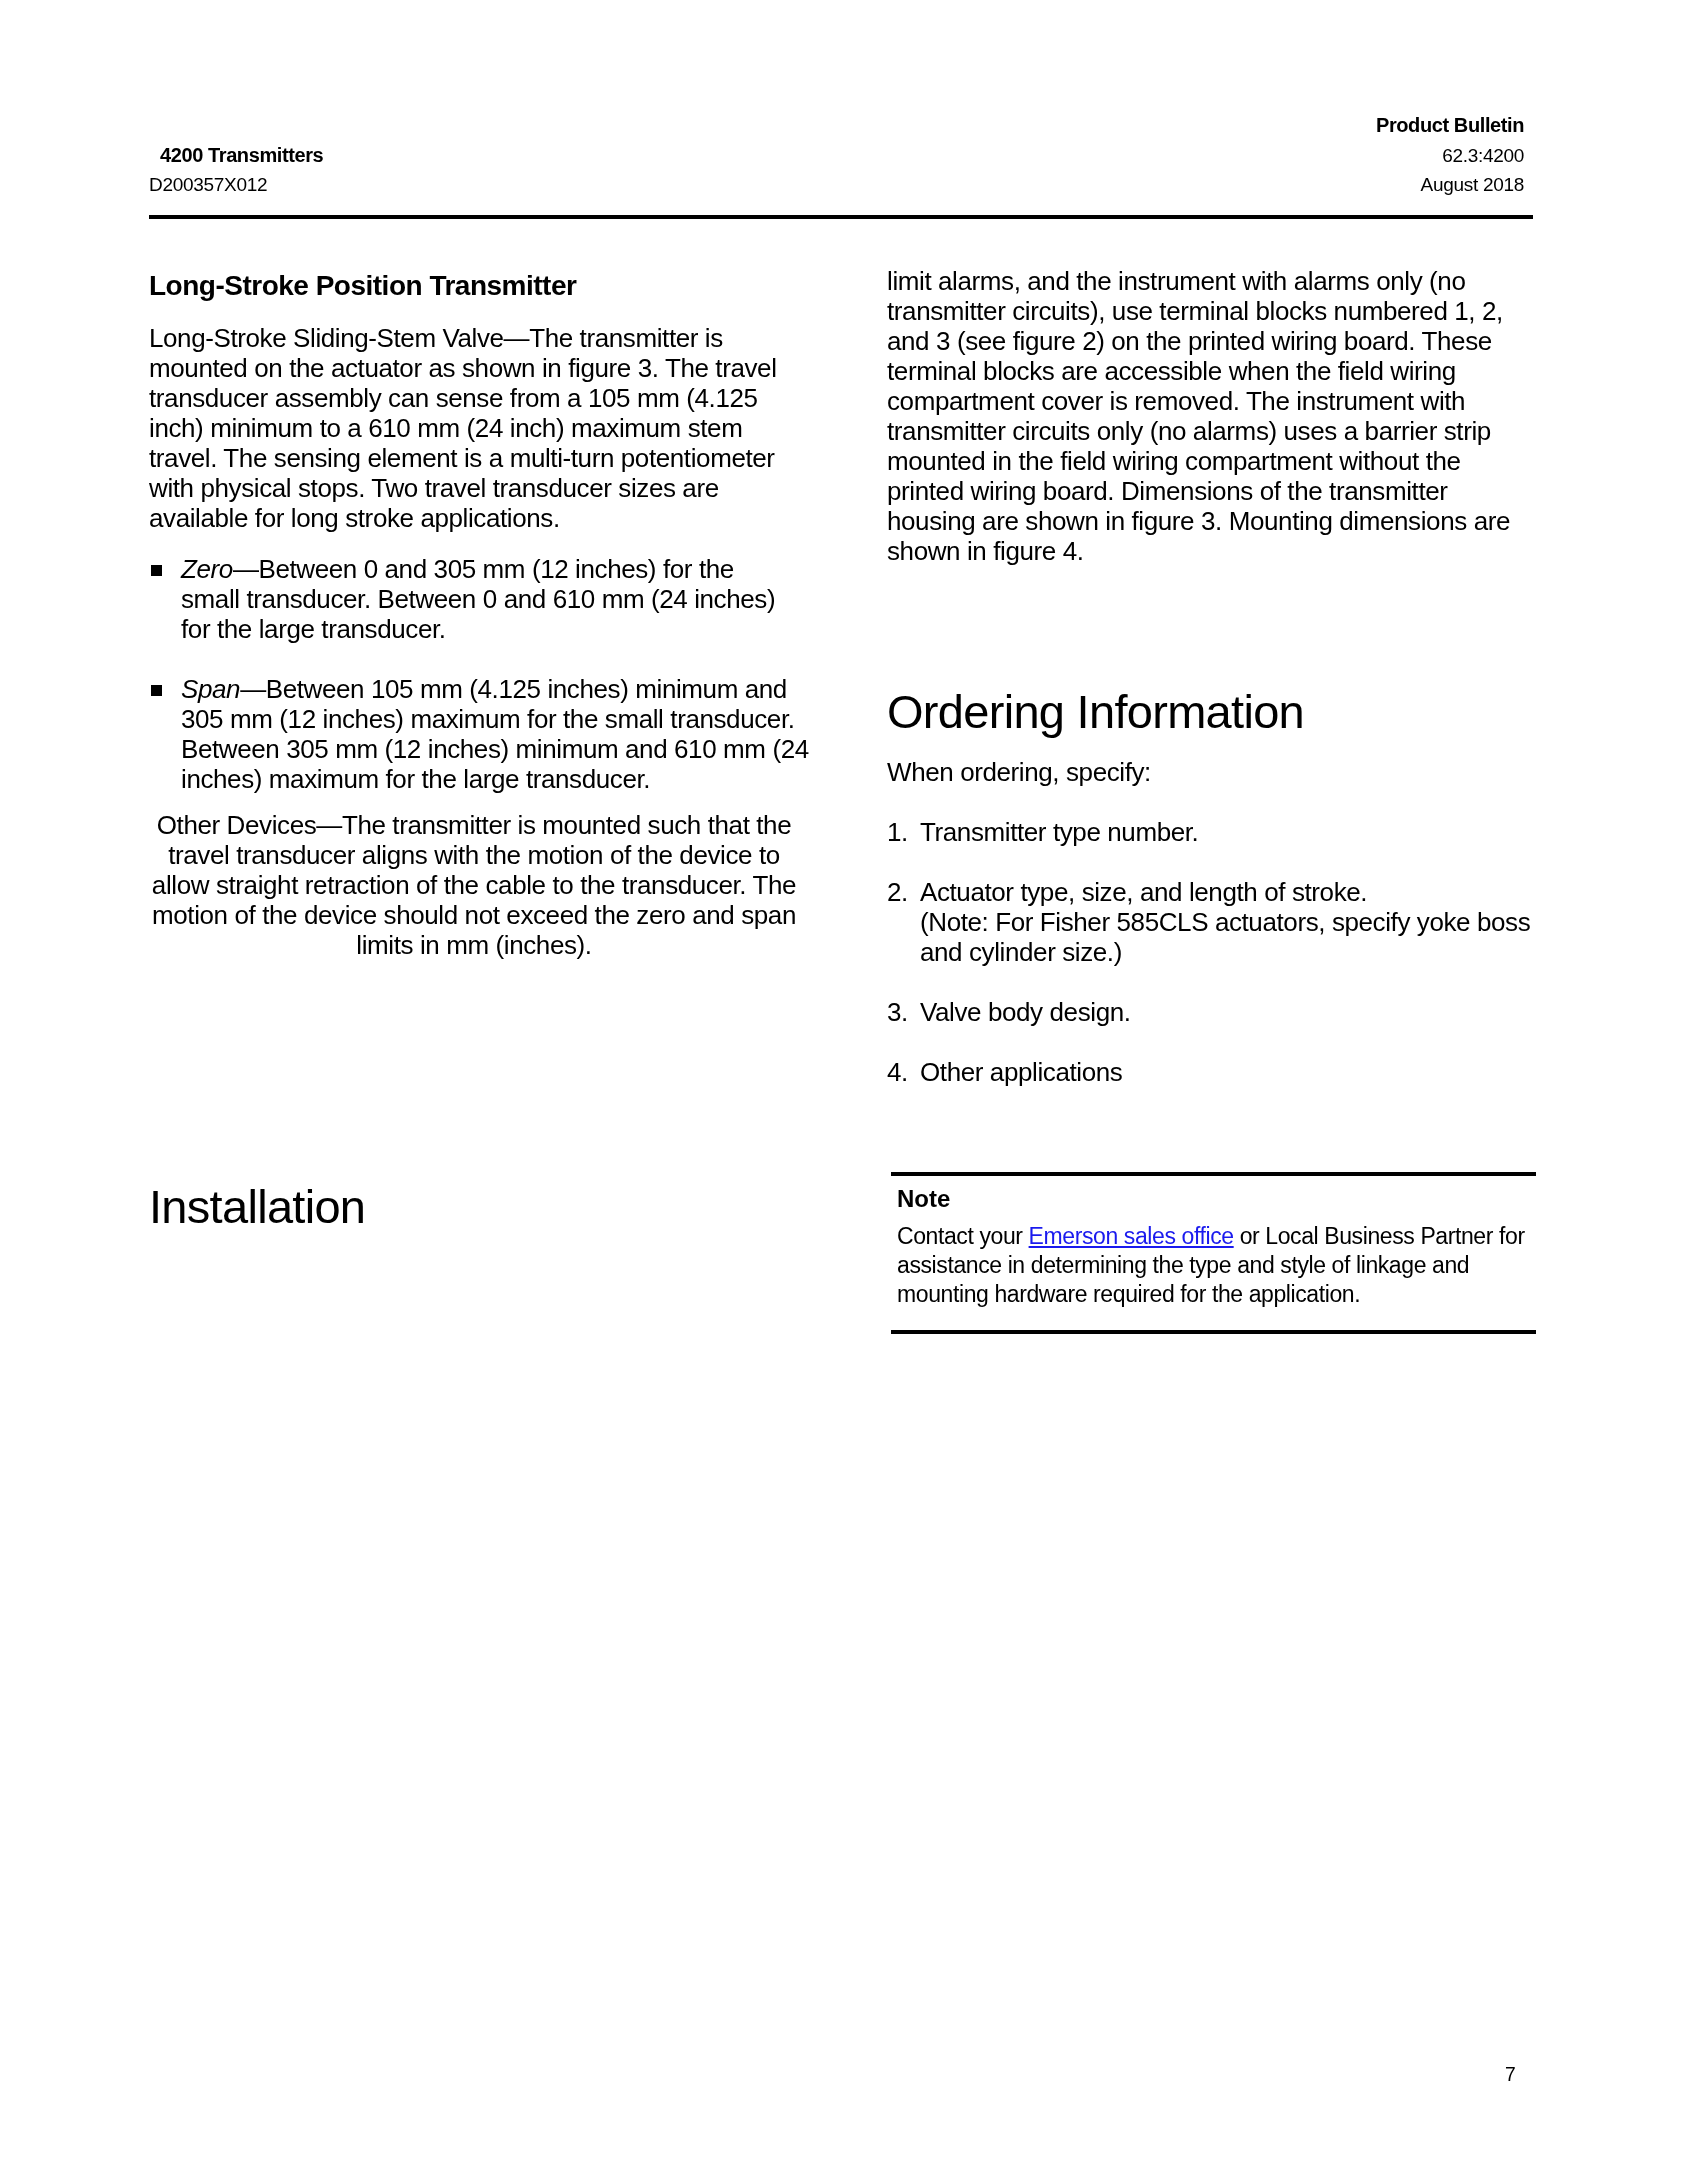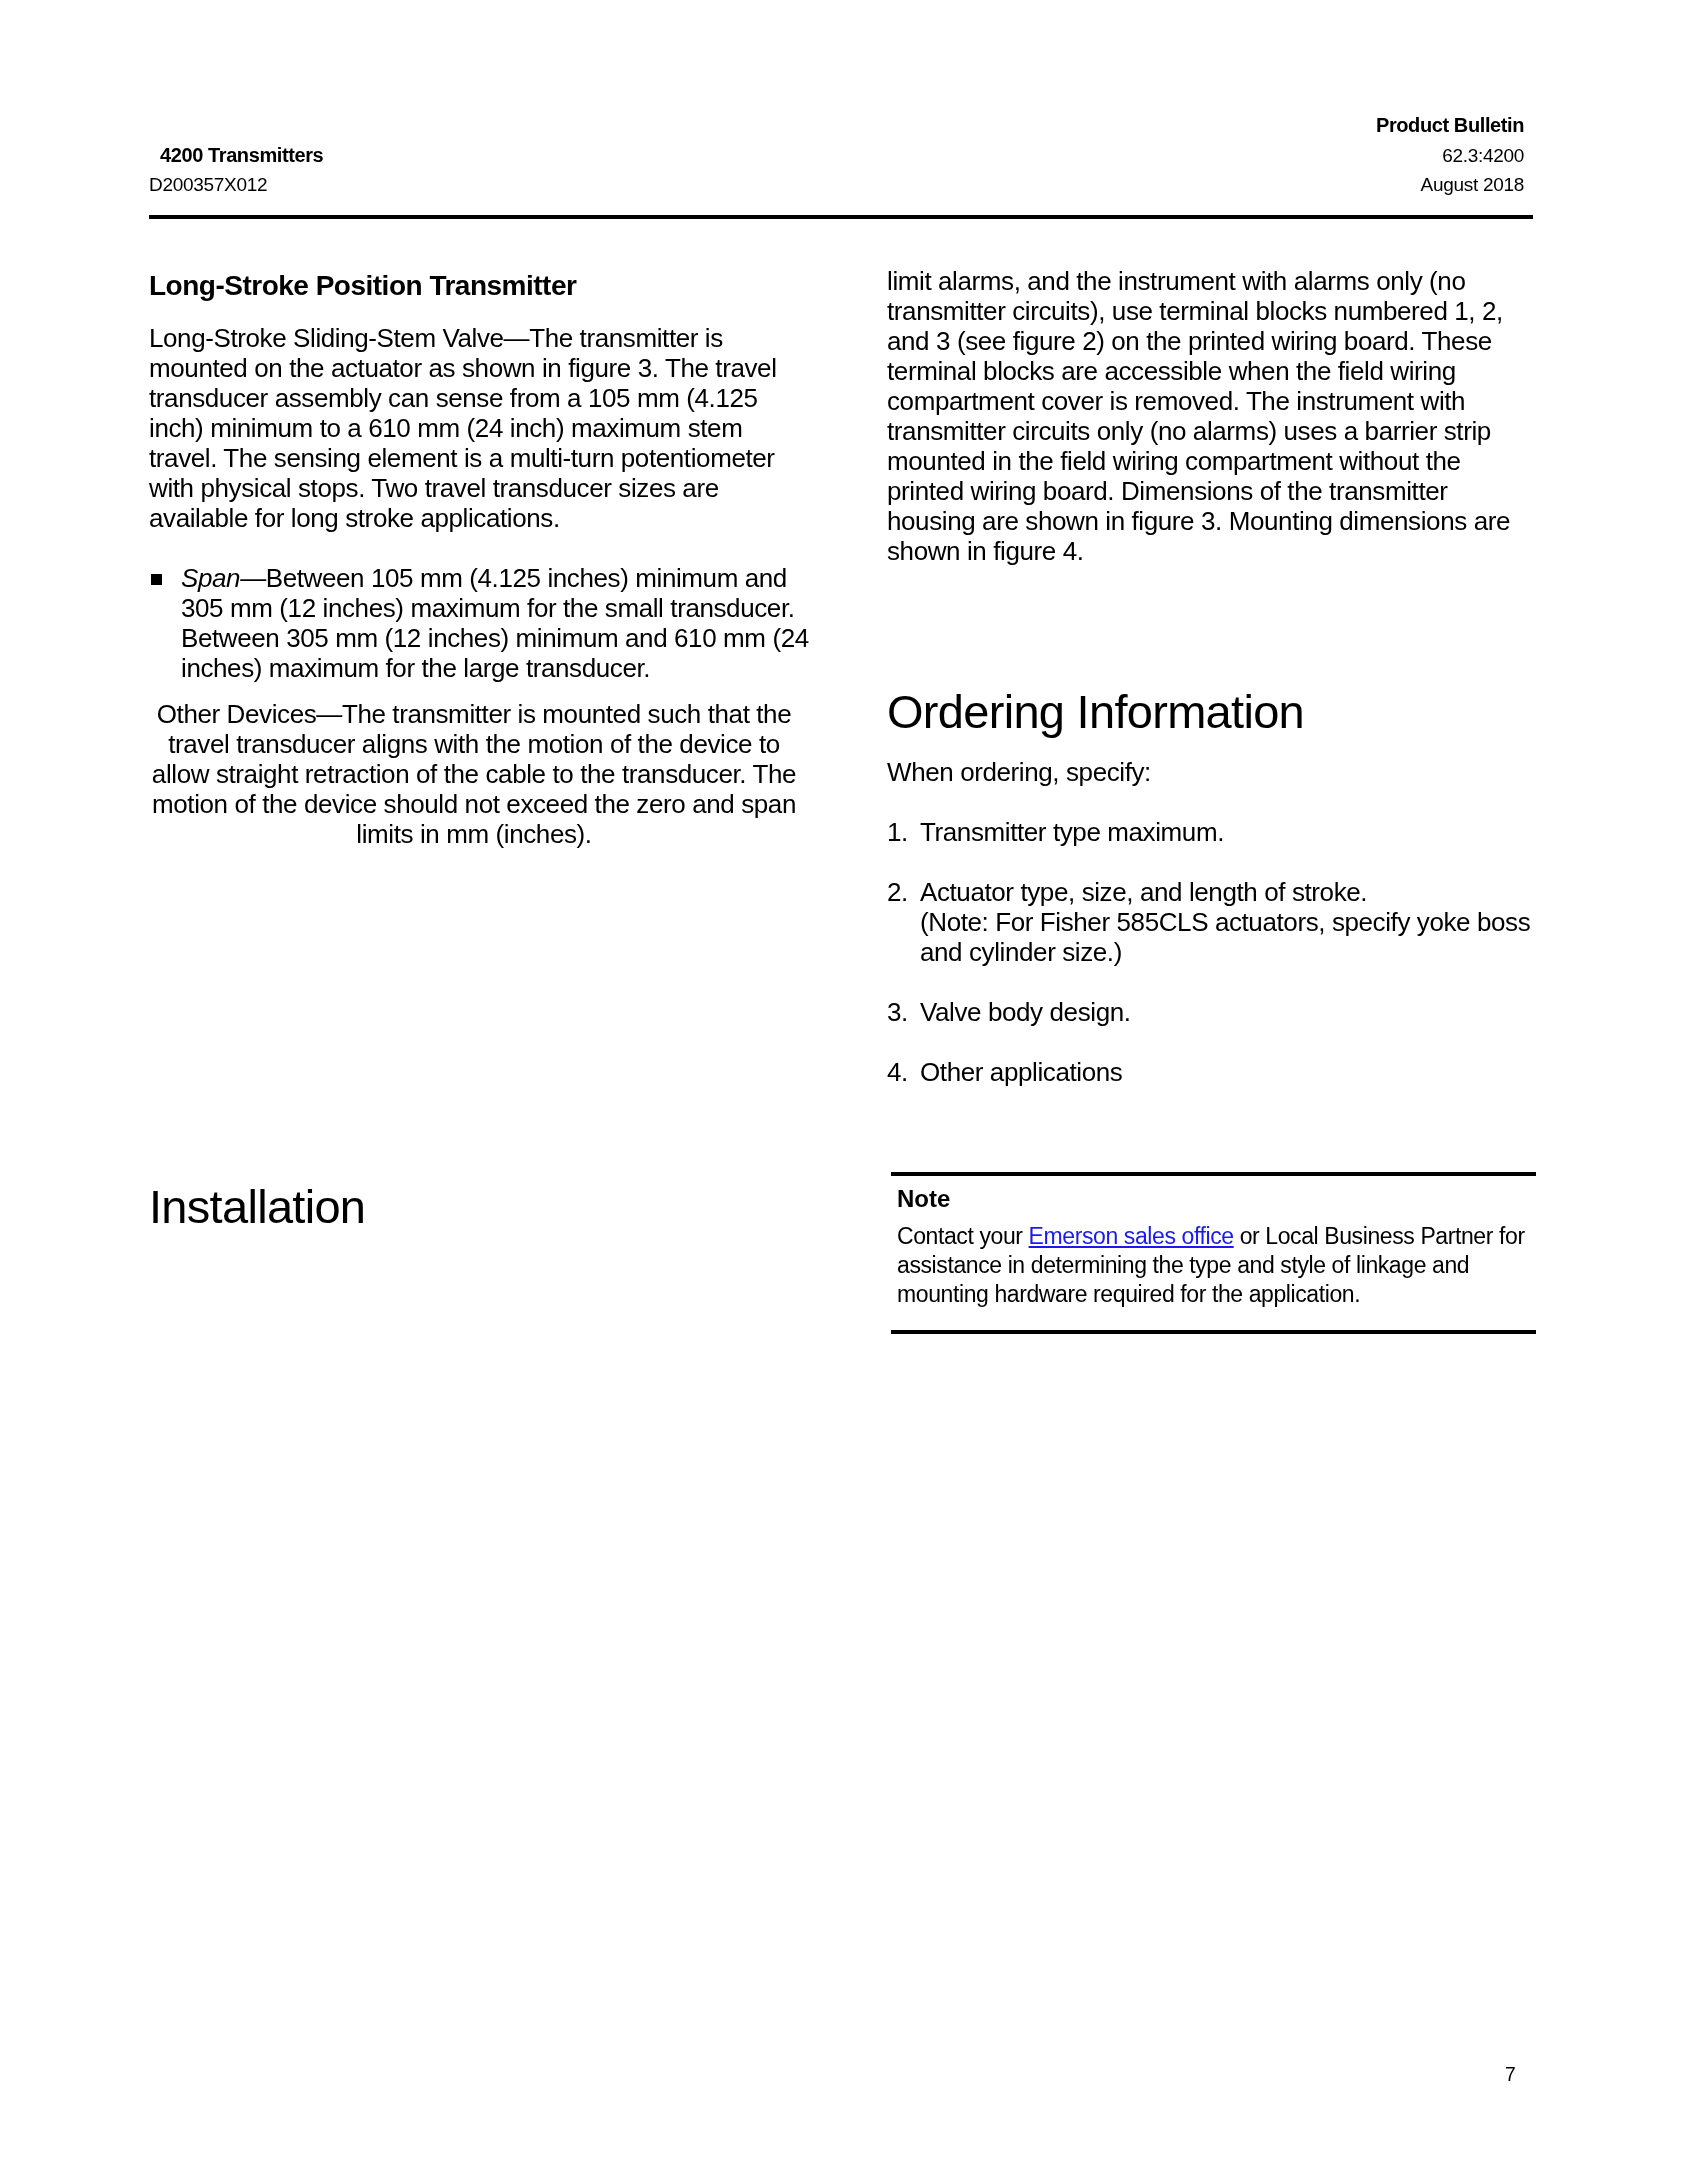--- a/index.html
+++ b/index.html
@@ -36,20 +36,24 @@
 <div class="abs hdr-reg right" style="right:161px; top:171px; width:351px;">August 2018</div>
 <div class="rule" style="left:149px; top:215px; width:1384px; height:3.5px;"></div>
 
 <div class="abs col-left" style="top:265px;">
   <div class="h2">Long-Stroke Position Transmitter</div>
 
   <p class="body" style="margin-top:16px;">
     <span class="run-in">Long-Stroke Sliding-Stem Valve</span><span>—The transmitter is mounted on the actuator as shown in figure 3. The travel transducer assembly can sense from a 105 mm (4.125 inch) minimum to a 610 mm (24 inch) maximum stem travel. The sensing element is a multi-turn potentiometer with physical stops. Two travel transducer sizes are available for long stroke applications.</span>
   </p>
 
+  <div class="body bullet" style="margin-top:21px; width:614px;">
+    <span class="sq"></span>
+    <span style="font-style:italic;">Zero</span><span>—Between 0 and 305 mm (12 inches) for the small transducer. Between 0 and 610 mm (24 inches) for the large transducer.</span>
+  </div>
 
   <div class="body bullet" style="margin-top:30px; width:632px;">
     <span class="sq"></span>
     <span style="font-style:italic;">Span</span><span>—Between 105 mm (4.125 inches) minimum and 305 mm (12 inches) maximum for the small transducer. Between 305 mm (12 inches) minimum and 610 mm (24 inches) maximum for the large transducer.</span>
   </div>
 
   <p class="body" style="margin-top:16px;text-align:center;">
     <span class="run-in">Other Devices</span><span>—The transmitter is mounted such that the travel transducer aligns with the motion of the device to allow straight retraction of the cable to the transducer. The motion of the device should not exceed the zero and span limits in mm (inches).</span>
   </p>
 </div>
@@ -61,21 +65,21 @@
 <div class="abs col-right" style="top:266px;">
   <p class="body">limit alarms, and the instrument with alarms only (no transmitter circuits), use terminal blocks numbered 1, 2, and 3 (see figure 2) on the printed wiring board. These terminal blocks are accessible when the field wiring compartment cover is removed. The instrument with transmitter circuits only (no alarms) uses a barrier strip mounted in the field wiring compartment without the printed wiring board. Dimensions of the transmitter housing are shown in figure 3. Mounting dimensions are shown in figure 4.</p>
 </div>
 
 <div class="abs col-right" style="top:680px;">
   <div class="h1">Ordering Information</div>
   <p class="body" style="margin-top:14px;">When ordering, specify:</p>
 
   <div class="body num-item" style="margin-top:30px;">
     <span class="num">1.</span>
-    <span>Transmitter type maximum.</span>
+    <span>Transmitter type number.</span>
   </div>
 
   <div class="body num-item" style="margin-top:30px;">
     <span class="num">2.</span>
     <div>Actuator type, size, and length of stroke.</div>
     <div>(Note: For Fisher 585CLS actuators, specify yoke boss and cylinder size.)</div>
   </div>
 
   <div class="body num-item" style="margin-top:30px;">
     <span class="num">3.</span>

